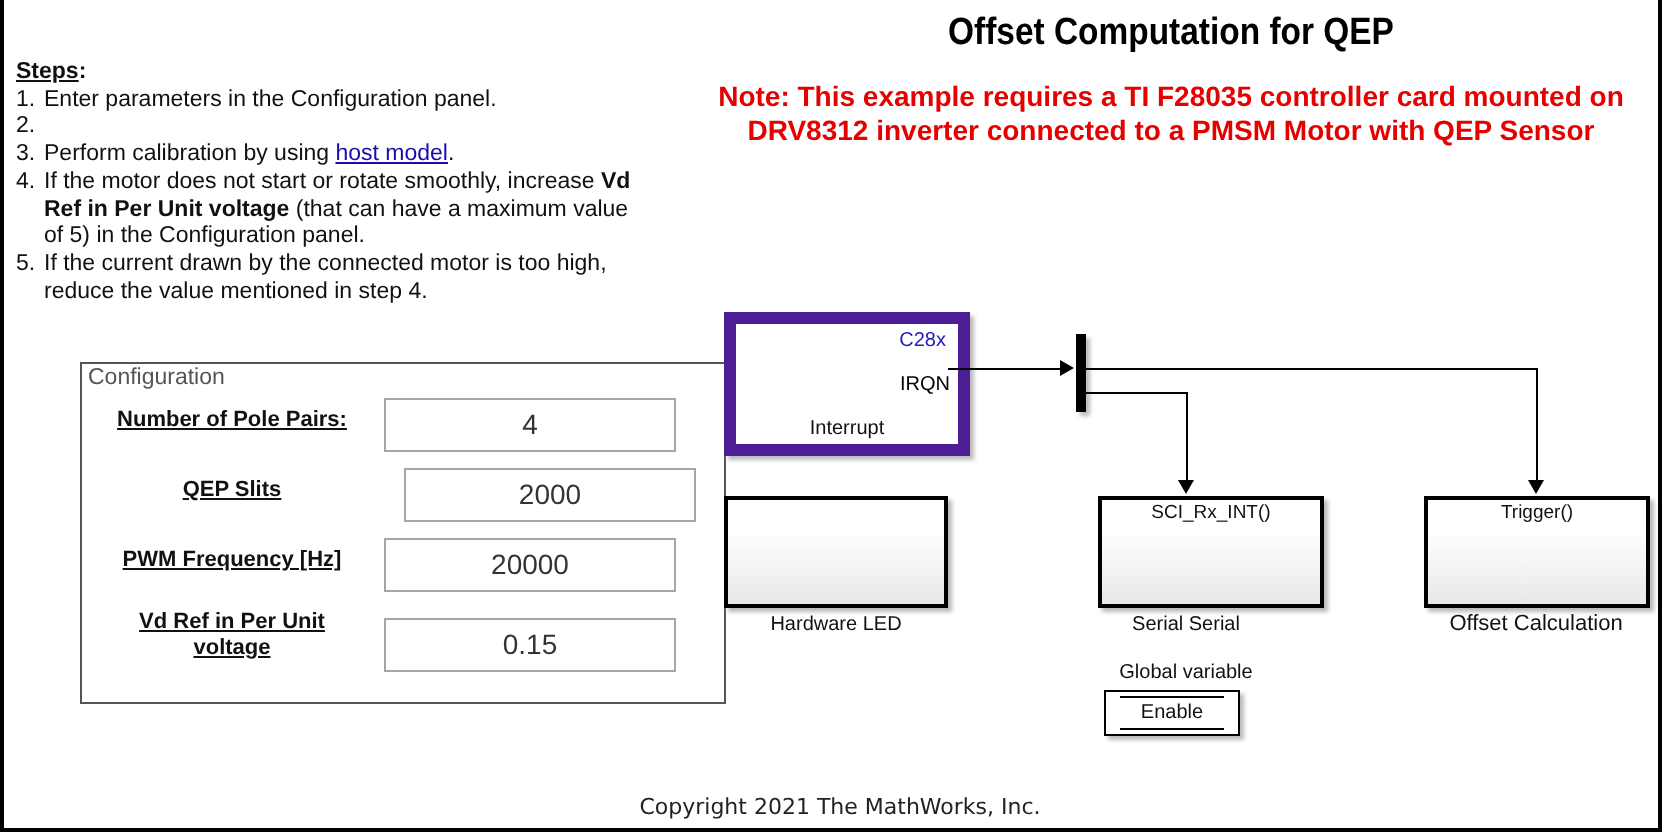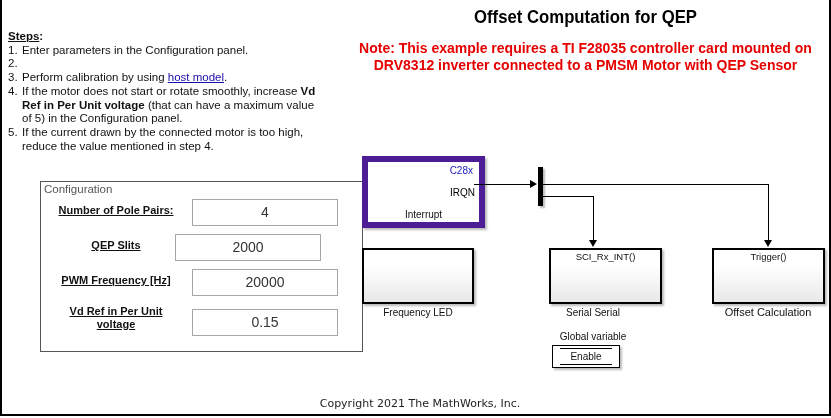--- a/index.html
+++ b/index.html
@@ -58,21 +58,21 @@
   <div>DRV8312 inverter connected to a PMSM Motor with QEP Sensor</div>
 </div>
 
 <div class="abs config">
   <div class="abs config-title">Configuration</div>
 
   <div class="abs cfg-label" style="left:0; top:22px;">Number of Pole Pairs:</div>
   <div class="abs cfg-input" style="left:151px; top:17px;">4</div>
 
   <div class="abs cfg-label" style="left:0; top:57px;">QEP Slits</div>
-  <div class="abs cfg-input" style="left:134px; top:52px;">2000</div>
+  <div class="abs cfg-input" style="left:161px; top:52px;">2000</div>
 
   <div class="abs cfg-label" style="left:0; top:92px;">PWM Frequency [Hz]</div>
   <div class="abs cfg-input" style="left:151px; top:87px;">20000</div>
 
   <div class="abs cfg-label" style="left:20px; top:123px; width:110px;">Vd Ref in Per Unit voltage</div>
   <div class="abs cfg-input" style="left:151px; top:127px;">0.15</div>
 </div>
 
 <div class="abs" style="left:362px; top:156px; width:111px; height:60px; border:6px solid #4c1d95; background:#fff; box-shadow:2px 2px 2px #bbb;">
   <div class="abs" style="right:6px; top:3px; font-size:10px;"><span style="color:#2020c0">C28x</span></div>
@@ -86,21 +86,21 @@
 
 <div class="line" style="left:543px; top:184px; width:226px; height:1px;"></div>
 <div class="line" style="left:768px; top:184px; width:1px; height:57px;"></div>
 <div class="arrow-down" style="left:764px; top:240px;"></div>
 
 <div class="line" style="left:543px; top:196px; width:51px; height:1px;"></div>
 <div class="line" style="left:593px; top:196px; width:1px; height:45px;"></div>
 <div class="arrow-down" style="left:589px; top:240px;"></div>
 
 <div class="abs block" style="left:362px; top:248px; width:112px; height:56px;"></div>
-<div class="abs blabel" style="left:340px; top:307px; width:156px;">Frequency LED</div>
+<div class="abs blabel" style="left:340px; top:307px; width:156px;">Hardware LED</div>
 
 <div class="abs block" style="left:549px; top:248px; width:113px; height:56px;">
   <div class="abs blabel" style="left:0; right:0; top:1px; font-size:9.5px;">SCI_Rx_INT()</div>
 </div>
 <div class="abs blabel" style="left:515px; top:307px; width:156px;">Serial Serial</div>
 
 <div class="abs block" style="left:712px; top:248px; width:113px; height:56px;">
   <div class="abs blabel" style="left:0; right:0; top:1px; font-size:9.5px;">Trigger()</div>
 </div>
 <div class="abs blabel" style="left:690px; top:306px; width:156px; font-size:11px;">Offset Calculation</div>

